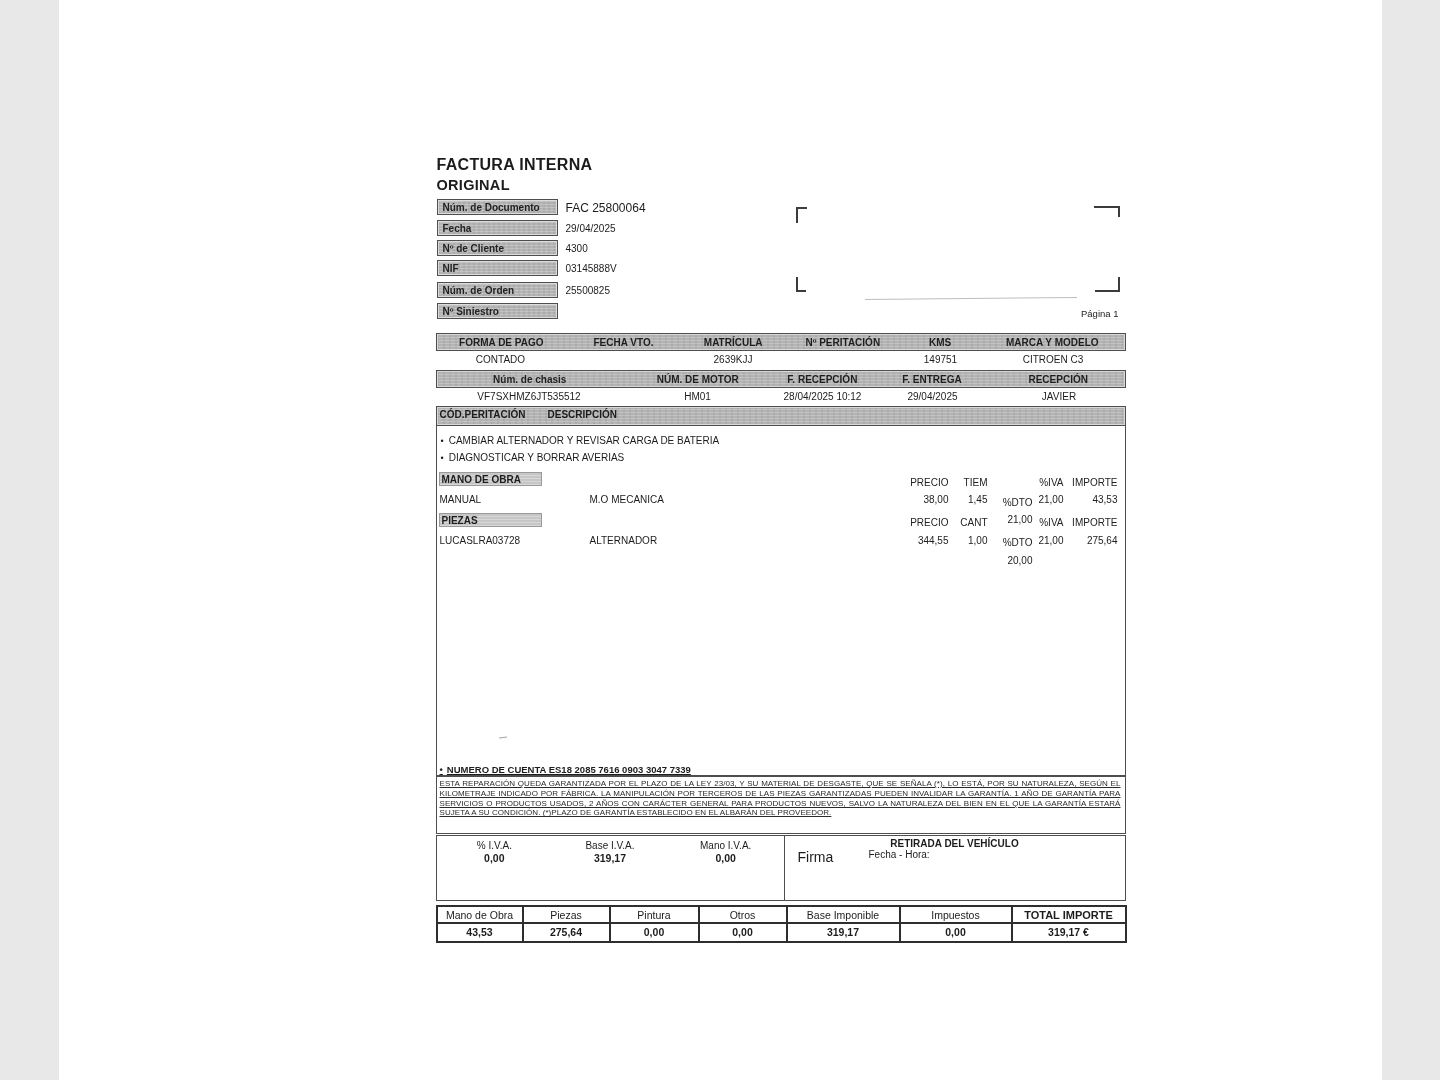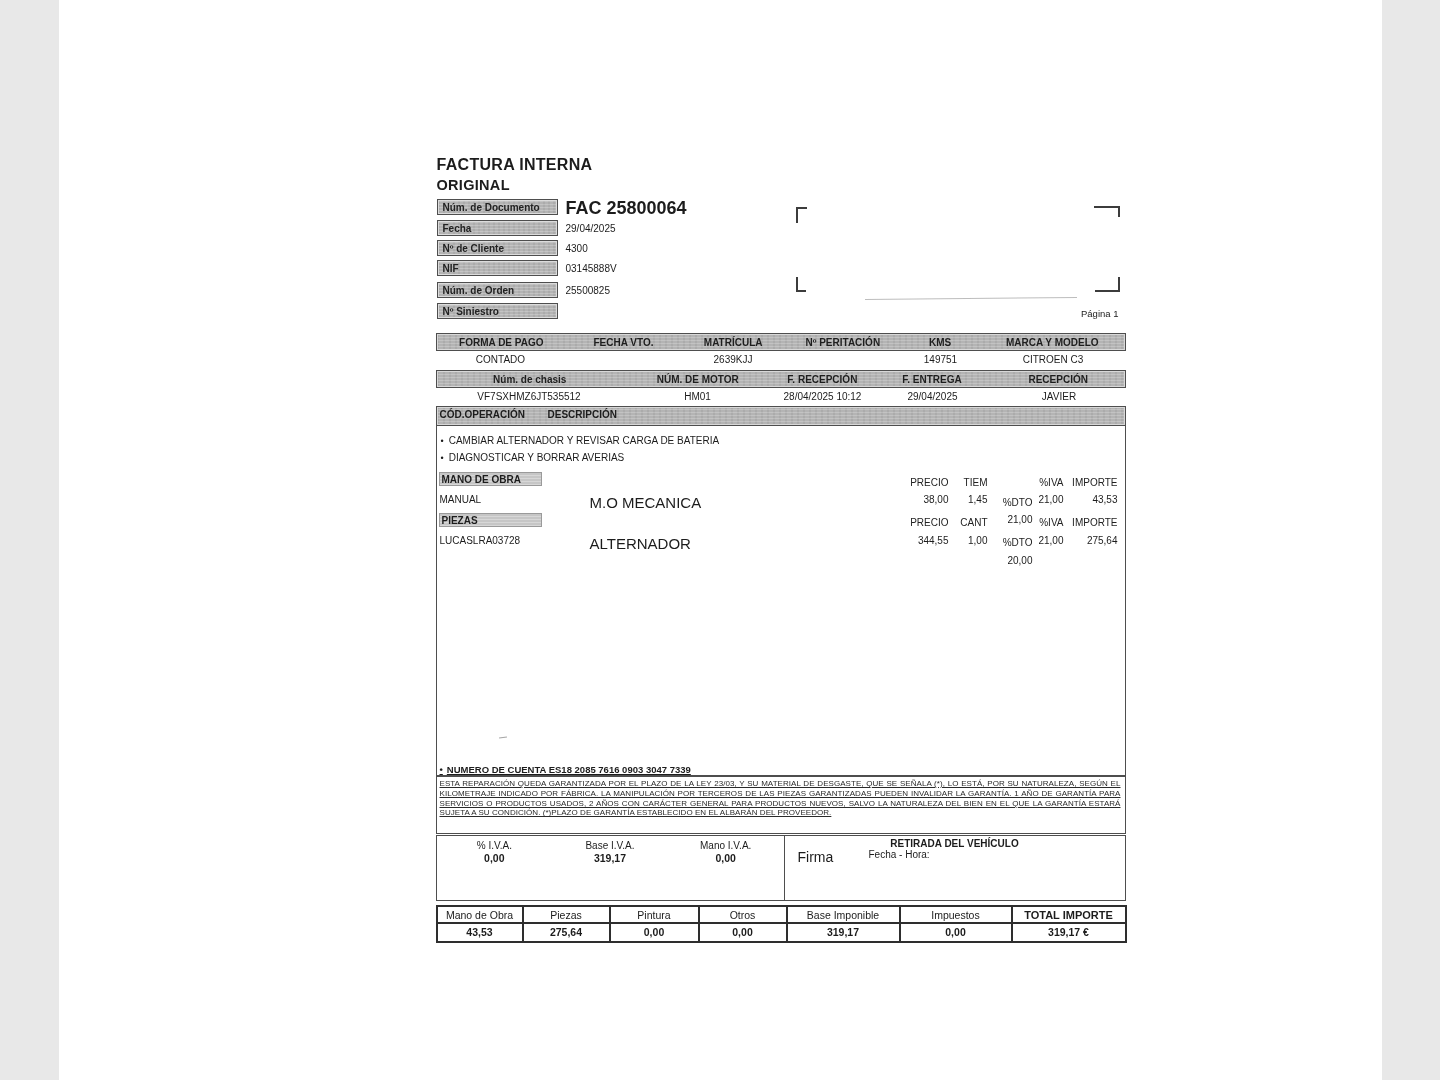--- a/index.html
+++ b/index.html
@@ -16,21 +16,21 @@
   .fbox{
     left:378px;width:121px;height:16px;
     background-color:#b4b4b4;
     background-image:repeating-linear-gradient(0deg, rgba(255,255,255,.22) 0 1px, transparent 1px 3px),
                      repeating-linear-gradient(90deg, rgba(0,0,0,.05) 0 2px, transparent 2px 5px);
     border:1px solid #4e4e4e;box-shadow:inset 0 0 0 1px #dcdcdc;
     font-size:10px;font-weight:bold;line-height:15px;padding-left:5px;box-sizing:border-box;
     color:#222;
   }
   .fval{left:507px;font-size:10px;line-height:16px;}
-  .fval.big{font-size:18px;font-weight:bold;line-height:17px;}
+  .fval.big{font-size:12px;font-weight:normal;line-height:17px;}
   
   .crop{border:0 solid #3c3c3c;}
   
   .vrow{left:377px;width:690px;display:flex;box-sizing:border-box;}
   .band{
     background-color:#b4b4b4;
     background-image:repeating-linear-gradient(0deg, rgba(255,255,255,.2) 0 1px, transparent 1px 3px),
                      repeating-linear-gradient(90deg, rgba(0,0,0,.05) 0 2px, transparent 2px 6px);
     border:1px solid #4e4e4e;box-shadow:inset 0 0 0 1px #d8d8d8;
     height:18px;
@@ -51,21 +51,21 @@
   .bullet-line .b{font-size:9px;margin-right:5px;}
   .chip{position:absolute;left:2px;width:103px;height:14px;
     background-color:#c6c6c6;
     background-image:repeating-linear-gradient(0deg, rgba(255,255,255,.3) 0 1px, transparent 1px 3px);
     border:1px solid #9a9a9a;font-size:10px;font-weight:bold;line-height:13px;padding-left:2px;box-sizing:border-box;}
   .numrow{position:absolute;left:0;right:0;height:12px;}
   .numrow .n{position:absolute;width:70px;text-align:right;font-size:10px;}
   .numrow.hd .n{font-size:10px;color:#222;}
   .n.r1{right:176px;}.n.r2{right:137px;}.n.r3{right:92px;margin-top:20px;}.n.r4{right:61px;}.n.r5{right:7px;}
   .opcode{position:absolute;left:3px;font-size:10px;}
-  .opdesc{position:absolute;left:113px;font-size:15px;padding-left:40px;}
+  .opdesc{position:absolute;left:113px;font-size:10px;padding-left:40px;}
   .account{position:absolute;left:3px;top:357px;font-size:9.5px;font-weight:bold;text-decoration:underline;}
   .account .b{margin-right:4px;}
   .dashmark{position:absolute;left:62px;top:330px;width:8px;border-top:1px solid #8f8f8f;transform:rotate(-8deg);opacity:.8;}
   
   .warranty{left:377px;top:776px;width:690px;height:58px;border:1px solid #4e4e4e;box-sizing:border-box;}
   .warranty .txt{padding:2px 4px 0 3px;font-size:8px;line-height:9.8px;text-align:justify;color:#2a2a2a;letter-spacing:.05px;text-decoration:underline;}
   
   .ivabox{left:377px;top:835px;width:690px;height:66px;border:1px solid #4e4e4e;box-sizing:border-box;}
   .ivaleft{position:absolute;left:0;top:0;bottom:0;width:347px;display:flex;}
   .ivacol{flex:1;text-align:center;}
@@ -142,21 +142,21 @@
   <div class="abs vrow vals" style="top:389px">
     <div class="c" style="width:187px">VF7SXHMZ6JT535512</div>
     <div class="c" style="width:150px">HM01</div>
     <div class="c" style="width:100px">28/04/2025 10:12</div>
     <div class="c" style="width:120px">29/04/2025</div>
     <div class="c" style="width:133px">JAVIER</div>
   </div>
 
   <div class="abs opsbox">
     <div class="opshead">
-      <span style="left:3px">CÓD.OPERACIÓN</span>
+      <span style="left:3px">CÓD.PERITACIÓN</span>
       <span style="left:111px">DESCRIPCIÓN</span>
     </div>
 
     <div class="bullet-line" style="top:28px"><span class="b">•</span><span>CAMBIAR ALTERNADOR Y REVISAR CARGA DE BATERIA</span></div>
     <div class="bullet-line" style="top:45px"><span class="b">•</span><span>DIAGNOSTICAR Y BORRAR AVERIAS</span></div>
 
     <div class="chip" style="top:65px">MANO DE OBRA</div>
     <div class="numrow hd" style="top:70px">
       <div class="n r1">PRECIO</div>
       <div class="n r2">TIEM</div>

